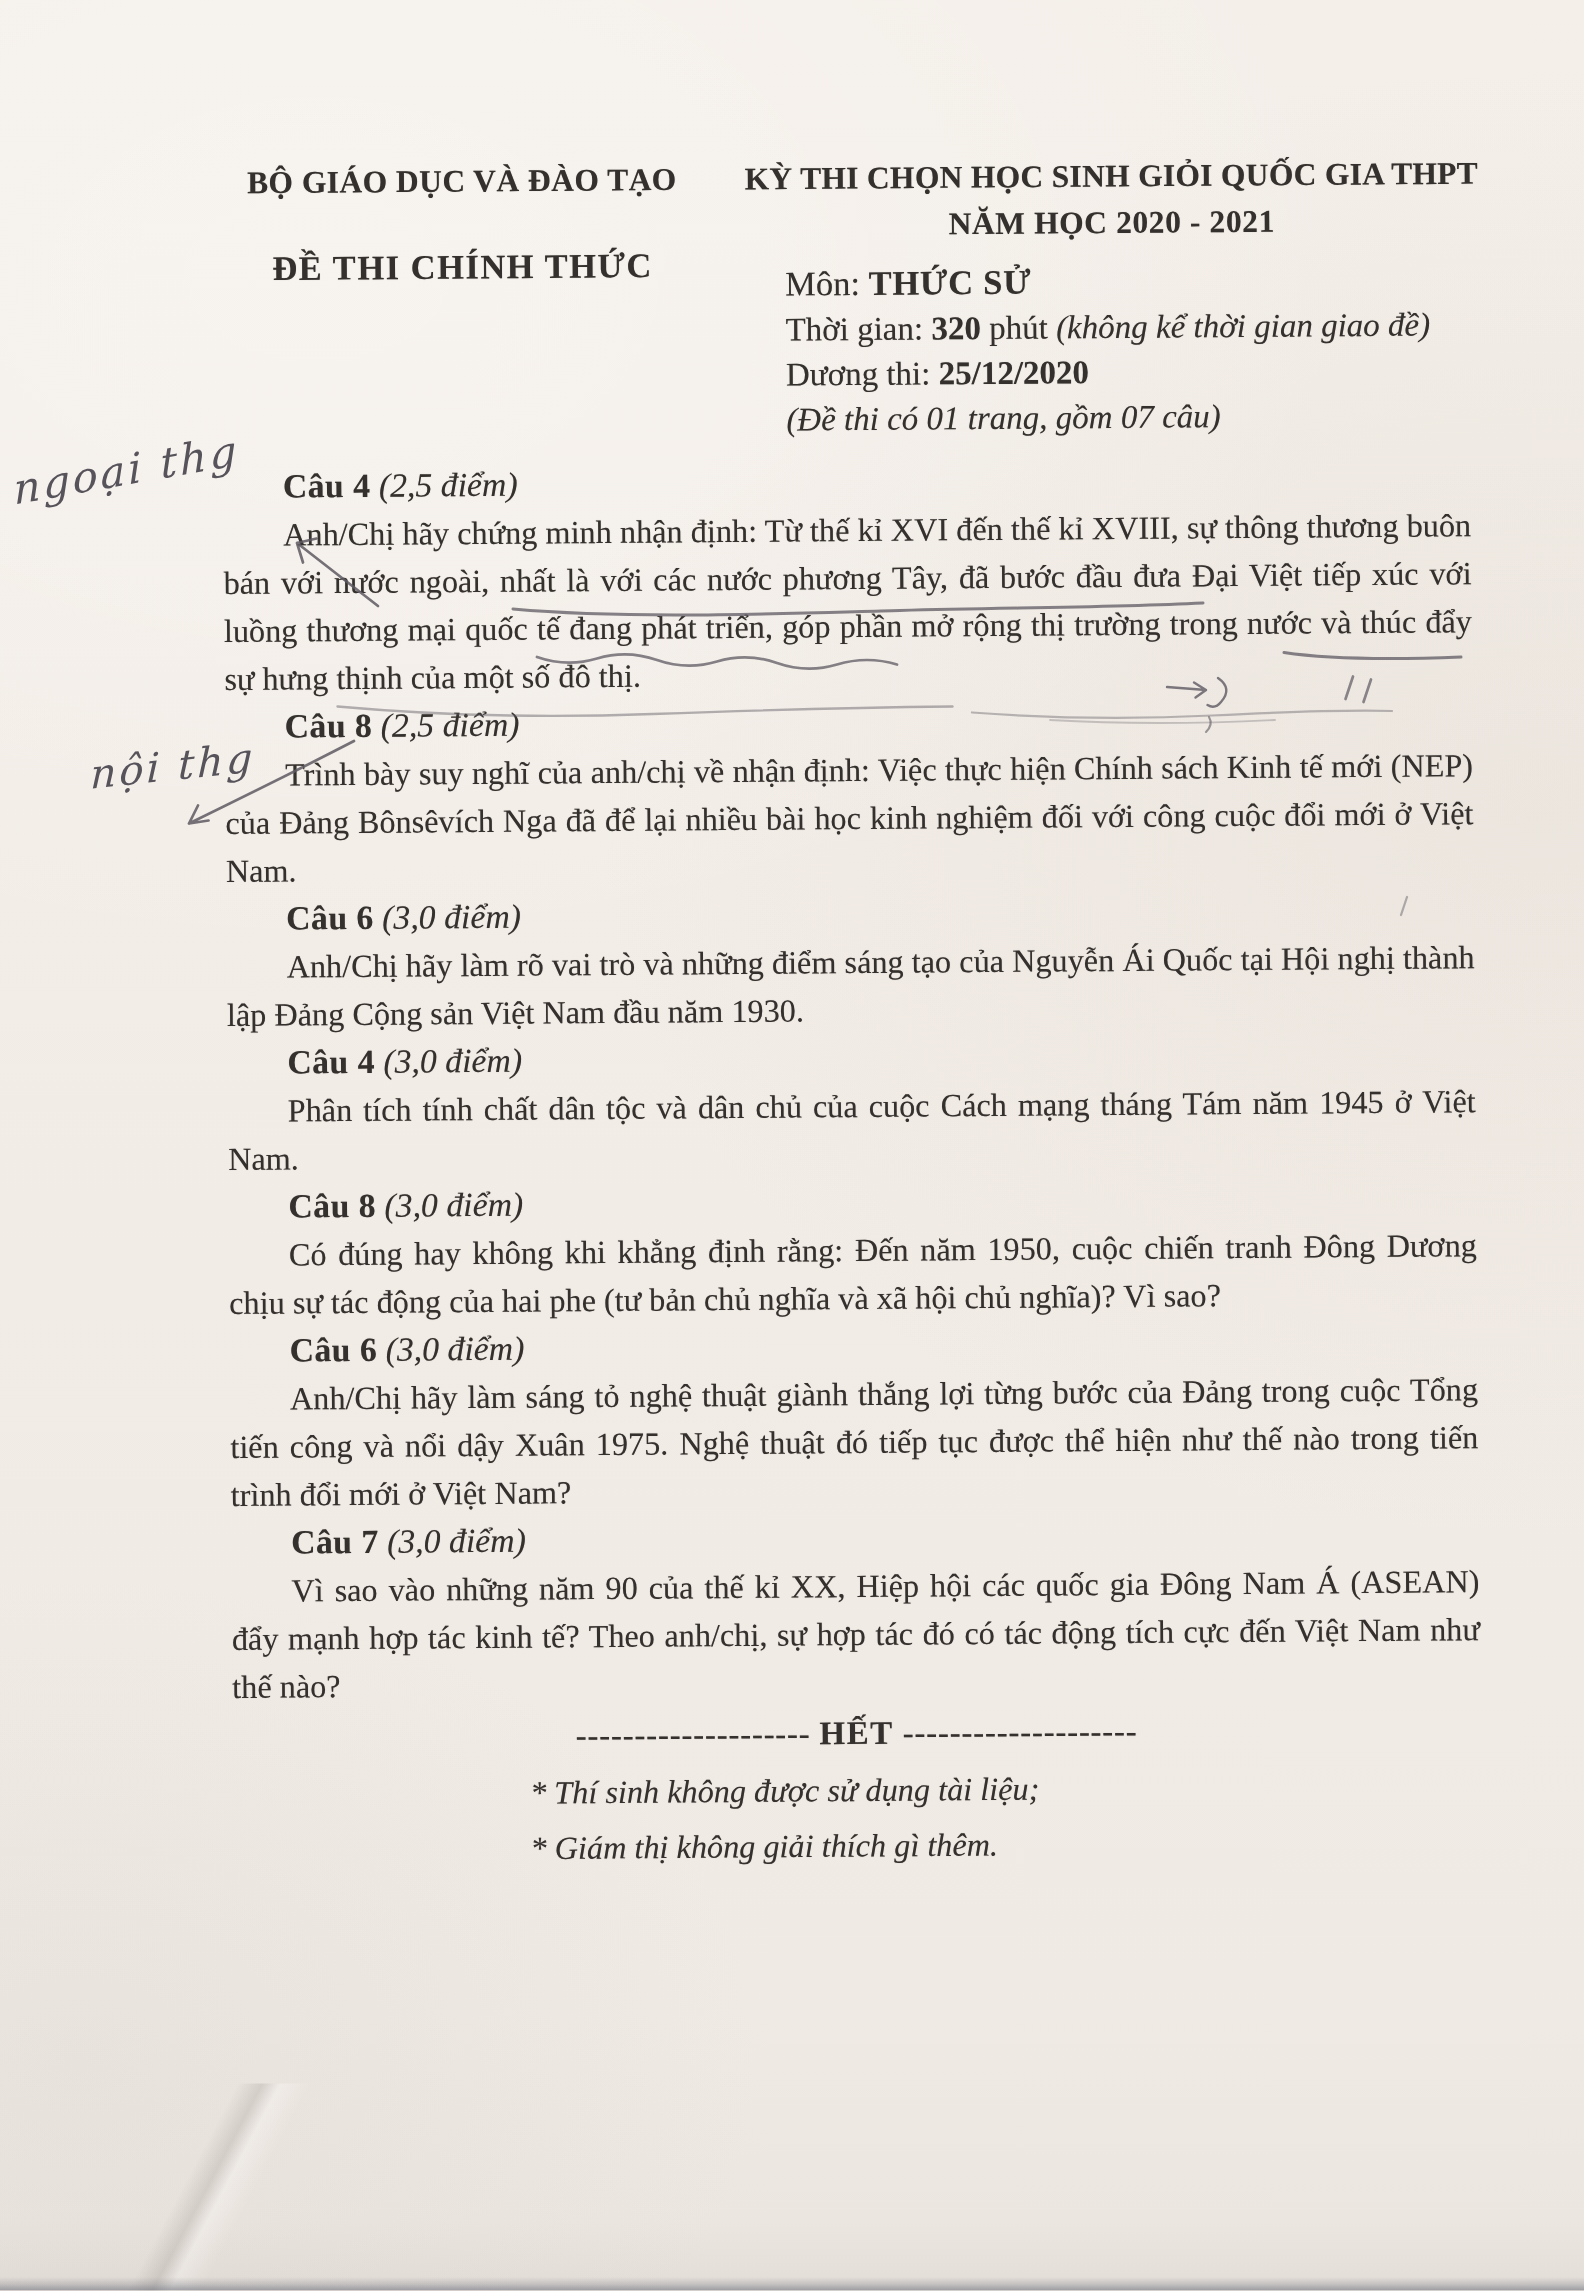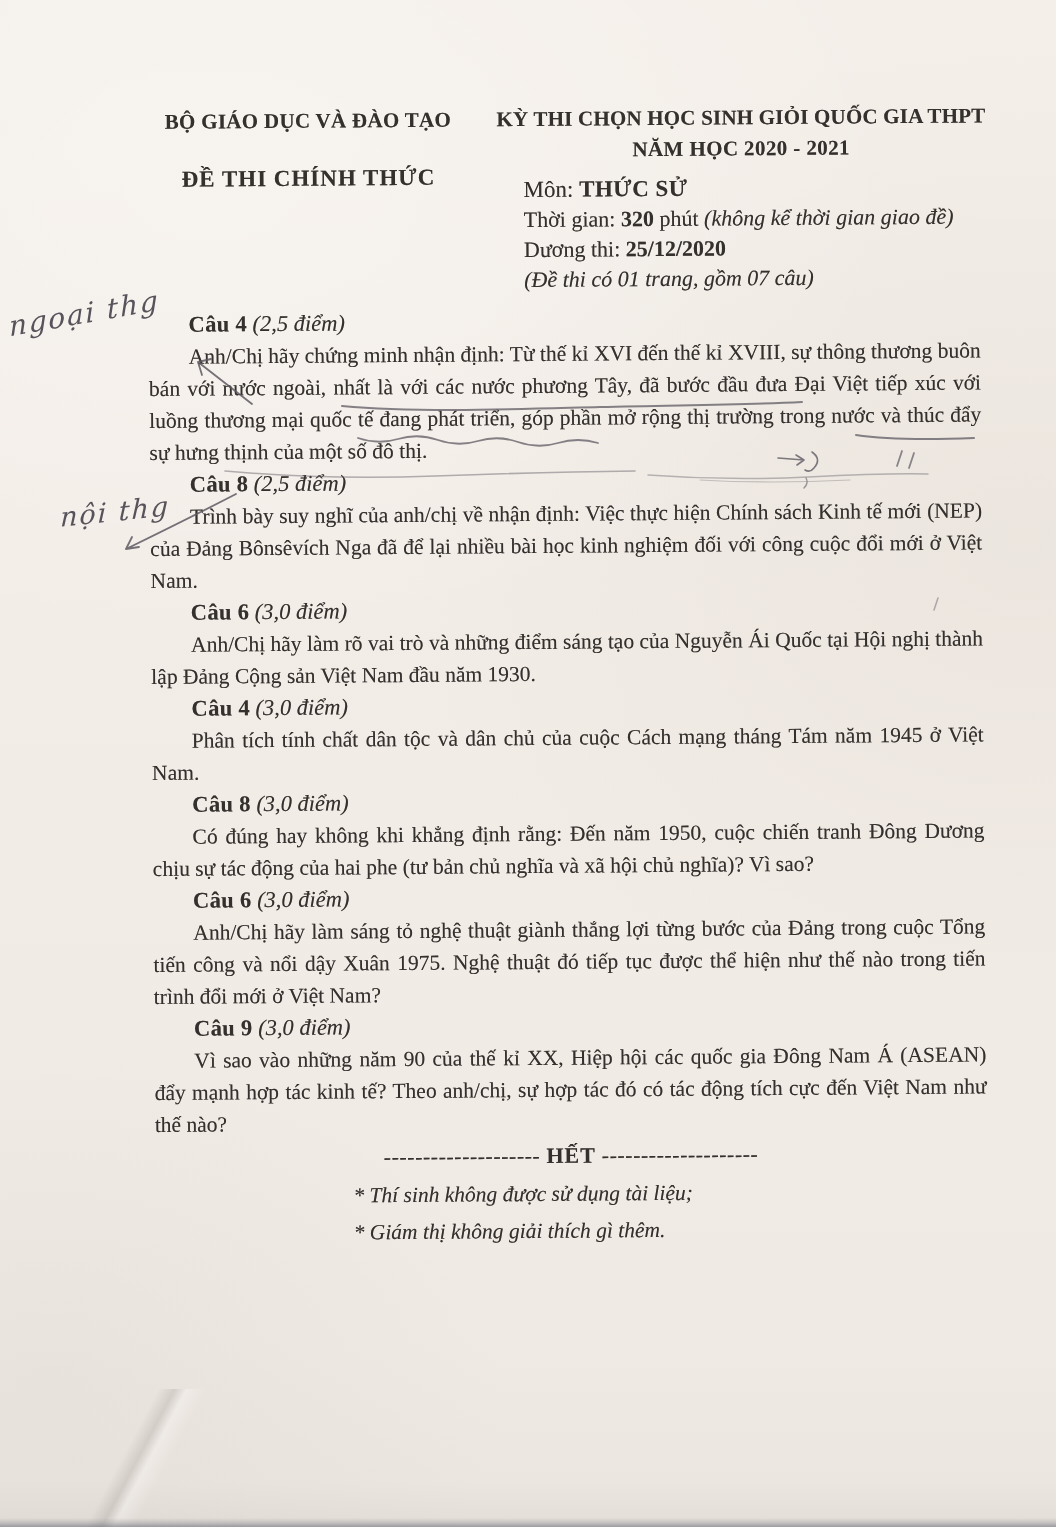--- a/index.html
+++ b/index.html
@@ -115,21 +115,21 @@
         <div class="q-head"><b>Câu 8</b> <i>(3,0 điểm)</i></div>
         <p class="q-text">Có đúng hay không khi khẳng định rằng: Đến năm 1950, cuộc chiến tranh Đông Dương chịu sự tác động của hai phe (tư bản chủ nghĩa và xã hội chủ nghĩa)? Vì sao?</p>
       </div>
 
       <div class="question">
         <div class="q-head"><b>Câu 6</b> <i>(3,0 điểm)</i></div>
         <p class="q-text">Anh/Chị hãy làm sáng tỏ nghệ thuật giành thắng lợi từng bước của Đảng trong cuộc Tổng tiến công và nổi dậy Xuân 1975. Nghệ thuật đó tiếp tục được thể hiện như thế nào trong tiến trình đổi mới ở Việt Nam?</p>
       </div>
 
       <div class="question">
-        <div class="q-head"><b>Câu 9</b> <i>(3,0 điểm)</i></div>
+        <div class="q-head"><b>Câu 7</b> <i>(3,0 điểm)</i></div>
         <p class="q-text">Vì sao vào những năm 90 của thế kỉ XX, Hiệp hội các quốc gia Đông Nam Á (ASEAN) đẩy mạnh hợp tác kinh tế? Theo anh/chị, sự hợp tác đó có tác động tích cực đến Việt Nam như thế nào?</p>
       </div>
 
       <div class="end-line"><span>--------------------</span> <b>HẾT</b> <span>--------------------</span></div>
 
       <div class="footnotes">
         <div>* Thí sinh không được sử dụng tài liệu;</div>
         <div>* Giám thị không giải thích gì thêm.</div>
       </div>
 

